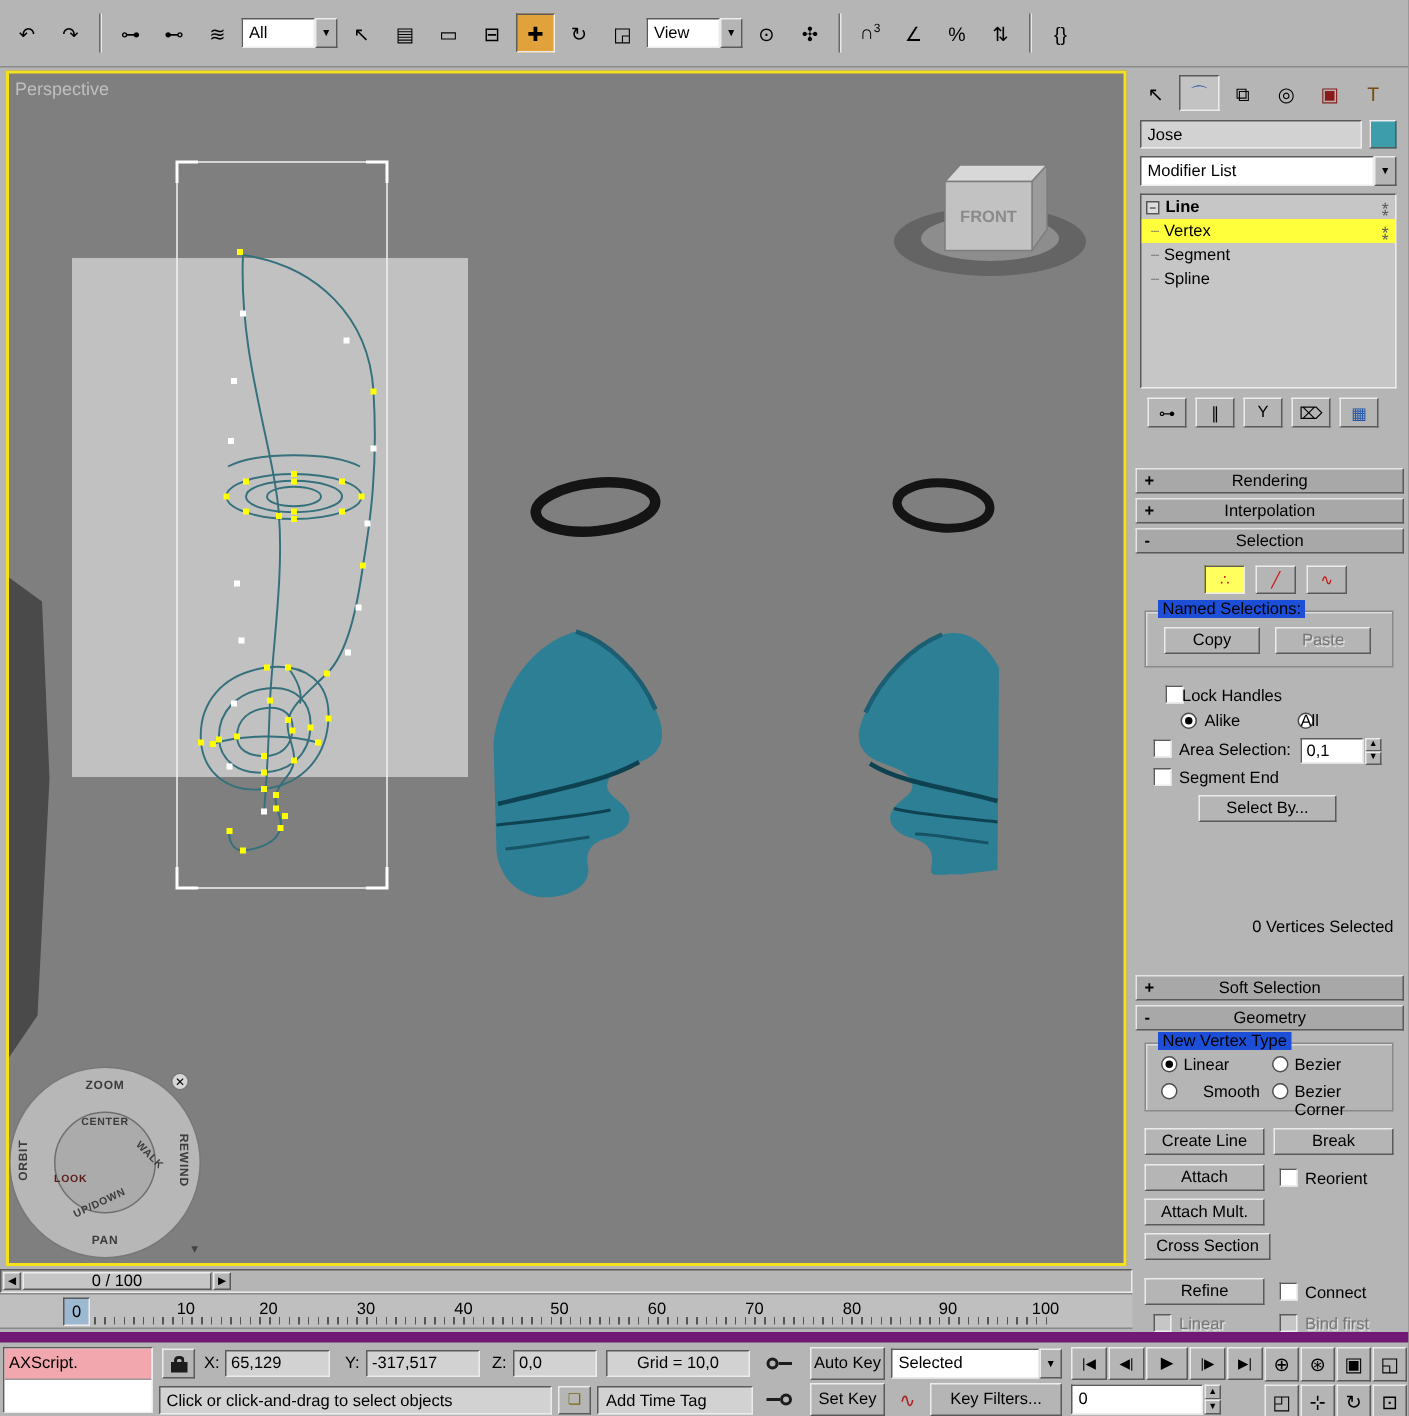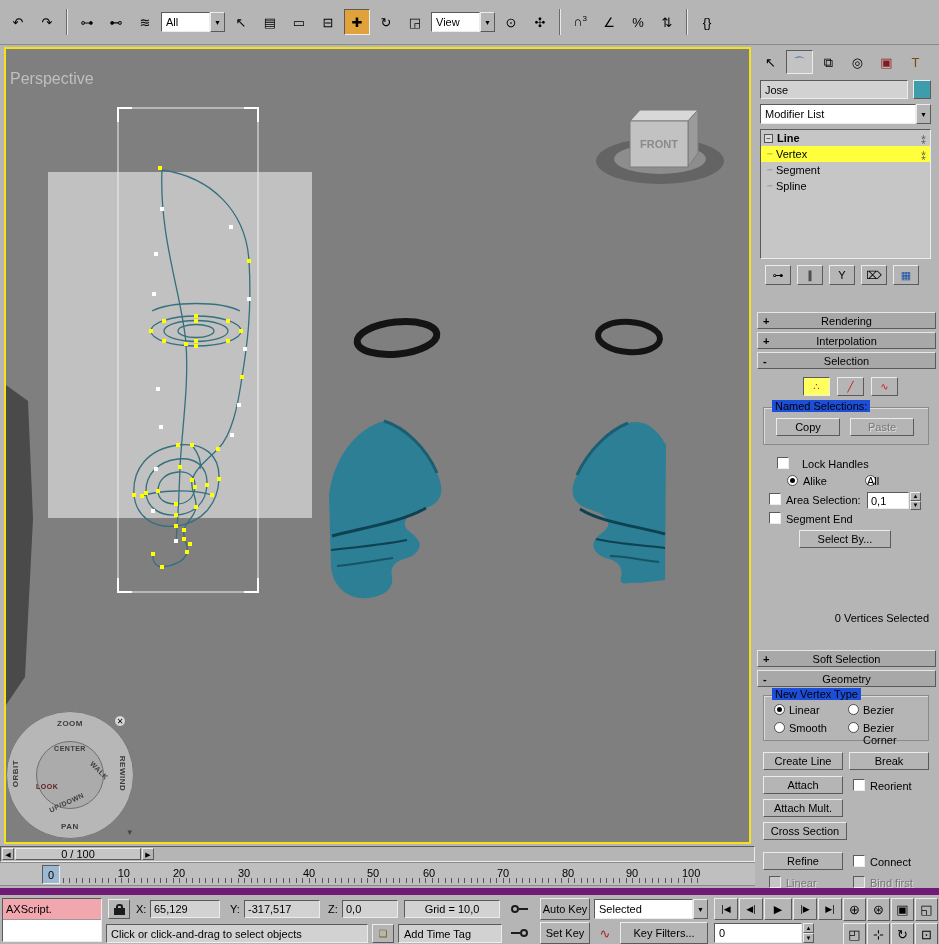--- a/index.html
+++ b/index.html
@@ -219,21 +219,21 @@
     <g>
       <ellipse cx="654" cy="112" rx="64" ry="23" fill="#646464"></ellipse>
       <ellipse cx="654" cy="110" rx="46" ry="15" fill="#8d8d8d"></ellipse>
       <polygon points="624,72 634,61 692,61 682,72" fill="#d8d8d8" stroke="#7d7d7d" stroke-width="1"></polygon>
       <polygon points="682,72 692,61 692,104 682,118" fill="#9b9b9b" stroke="#7d7d7d" stroke-width="1"></polygon>
       <rect x="624" y="72" width="58" height="46" fill="#c2c2c2" stroke="#7d7d7d"></rect>
       <text x="653" y="99" text-anchor="middle" font-size="11" font-weight="bold" fill="#8a8a8a">FRONT</text>
     </g>
   </svg>
 
-  <span class="abs" style="left:4px;top:21px;color:#bfbfbf;font-size:16px">Perspective</span>
+  <span class="abs" style="left:4px;top:3px;color:#bfbfbf;font-size:12px">Perspective</span>
 
   <div class="abs" style="left:0;top:662px;width:128px;height:128px">
     <div class="abs" style="inset:0;border-radius:50%;background:rgba(205,205,205,.72);border:1px solid #787878"></div>
     <div class="abs" style="inset:30px;border-radius:50%;background:rgba(168,168,168,.8);border:1px solid #6f6f6f"></div>
     <span class="wlbl" style="top:8px;left:50%;transform:translateX(-50%)">ZOOM</span>
     <span class="wlbl" style="top:34px;left:50%;transform:translateX(-50%);font-size:7px">CENTER</span>
     <span class="wlbl" style="top:56px;left:82px;font-size:7px;transform:rotate(45deg)">WALK</span>
     <span class="wlbl" style="top:58px;right:-6px;transform:rotate(90deg)">REWIND</span>
     <span class="wlbl" style="top:58px;left:-4px;transform:rotate(-90deg)">ORBIT</span>
     <span class="wlbl" style="top:72px;left:30px;font-size:7px;color:#5a1c1c">LOOK</span>
@@ -347,21 +347,21 @@
     <span class="lbl">Named Selections:</span>
     <div class="btn out" style="position:absolute;left:12px;top:10px;width:64px;height:18px">
         <span>Copy</span>
       </div>
     <div class="btn out" style="position:absolute;left:86px;top:10px;width:64px;height:18px">
         <span class="dis">Paste</span>
       </div>
   </div>
 
   <span class="chk abs" style="left:22px;top:410px"></span>
-  <span class="abs" style="left:47px;top:411px">Lock Handles</span>
+  <span class="abs" style="left:33px;top:411px">Lock Handles</span>
 
   <span class="rad on abs" style="left:32px;top:428px"></span>
   <span class="abs" style="left:48px;top:428px">Alike</span>
   <span class="rad abs" style="left:96px;top:428px"></span>
   <span class="abs" style="left:112px;top:428px">All</span>
 
   <span class="chk abs" style="left:14px;top:446px"></span>
   <span class="abs" style="left:31px;top:447px">Area Selection:</span>
   <div class="abs row in fw" style="left:112px;top:445px;width:42px;height:17px;padding:0 3px">
     <span>0,1</span>
@@ -390,21 +390,21 @@
     <span class="ttl">Geometry</span>
   </div>
 
   <div class="grp" style="left:8px;top:648px;width:166px;height:46px">
     <span class="lbl">New Vertex Type</span>
     <span class="rad on" style="position:absolute;left:10px;top:8px"></span>
     <span style="position:absolute;left:25px;top:8px">Linear</span>
     <span class="rad" style="position:absolute;left:84px;top:8px"></span>
     <span style="position:absolute;left:99px;top:8px">Bezier</span>
     <span class="rad" style="position:absolute;left:10px;top:26px"></span>
-    <span style="position:absolute;left:25px;top:26px">Smooth</span>
+    <span style="position:absolute;left:38px;top:26px">Smooth</span>
     <span class="rad" style="position:absolute;left:84px;top:26px"></span>
     <span style="position:absolute;left:99px;top:26px">Bezier Corner</span>
   </div>
 
   <div class="btn out abs" style="left:8px;top:705px;width:80px;height:18px">
       <span>Create Line</span>
     </div>
   <div class="btn out abs" style="left:94px;top:705px;width:80px;height:18px">
       <span>Break</span>
     </div>
@@ -449,25 +449,25 @@
 <div class="abs" id="ruler" style="left:0;top:862px;width:755px;height:24px;background:#bfbfbf;border-top:1px solid #8a8a8a;border-bottom:1px solid #8a8a8a">
   <div class="abs" style="left:50px;bottom:2px;width:650px;height:5px;background:repeating-linear-gradient(to right,#555 0,#555 1px,transparent 1px,transparent 6.47px)"></div>
   <div class="abs in" style="left:42px;top:2px;width:18px;height:19px;background:#9db9d2;text-align:center;line-height:18px">
     <span>0</span>
   </div>
   <span class="abs" style="left:100px;top:4px;width:30px;text-align:right">10</span>
   <span class="abs" style="left:164px;top:4px;width:30px;text-align:center">20</span>
   <span class="abs" style="left:229px;top:4px;width:30px;text-align:center">30</span>
   <span class="abs" style="left:294px;top:4px;width:30px;text-align:center">40</span>
   <span class="abs" style="left:358px;top:4px;width:30px;text-align:center">50</span>
-  <span class="abs" style="left:423px;top:4px;width:30px;">60</span>
+  <span class="abs" style="left:423px;top:4px;width:30px;text-align:center">60</span>
   <span class="abs" style="left:488px;top:4px;width:30px;text-align:center">70</span>
   <span class="abs" style="left:553px;top:4px;width:30px;text-align:center">80</span>
   <span class="abs" style="left:617px;top:4px;width:30px;text-align:center">90</span>
-  <span class="abs" style="left:682px;top:4px;width:30px;">100</span>
+  <span class="abs" style="left:682px;top:4px;width:30px;text-align:center">100</span>
 </div>
 
 <div class="abs" id="statusbar" style="left:0;top:888px;width:939px;height:56px;border-top:7px solid #701a75">
 
   <div class="abs in" style="left:2px;top:3px;width:100px;height:44px;background:#fff;overflow:hidden">
     <div class="row" style="height:21px;background:#f2a7ae;padding:0 3px;border-bottom:1px solid #999">
       <span>AXScript.</span>
     </div>
     <div style="height:22px;background:#fff"></div>
   </div>

